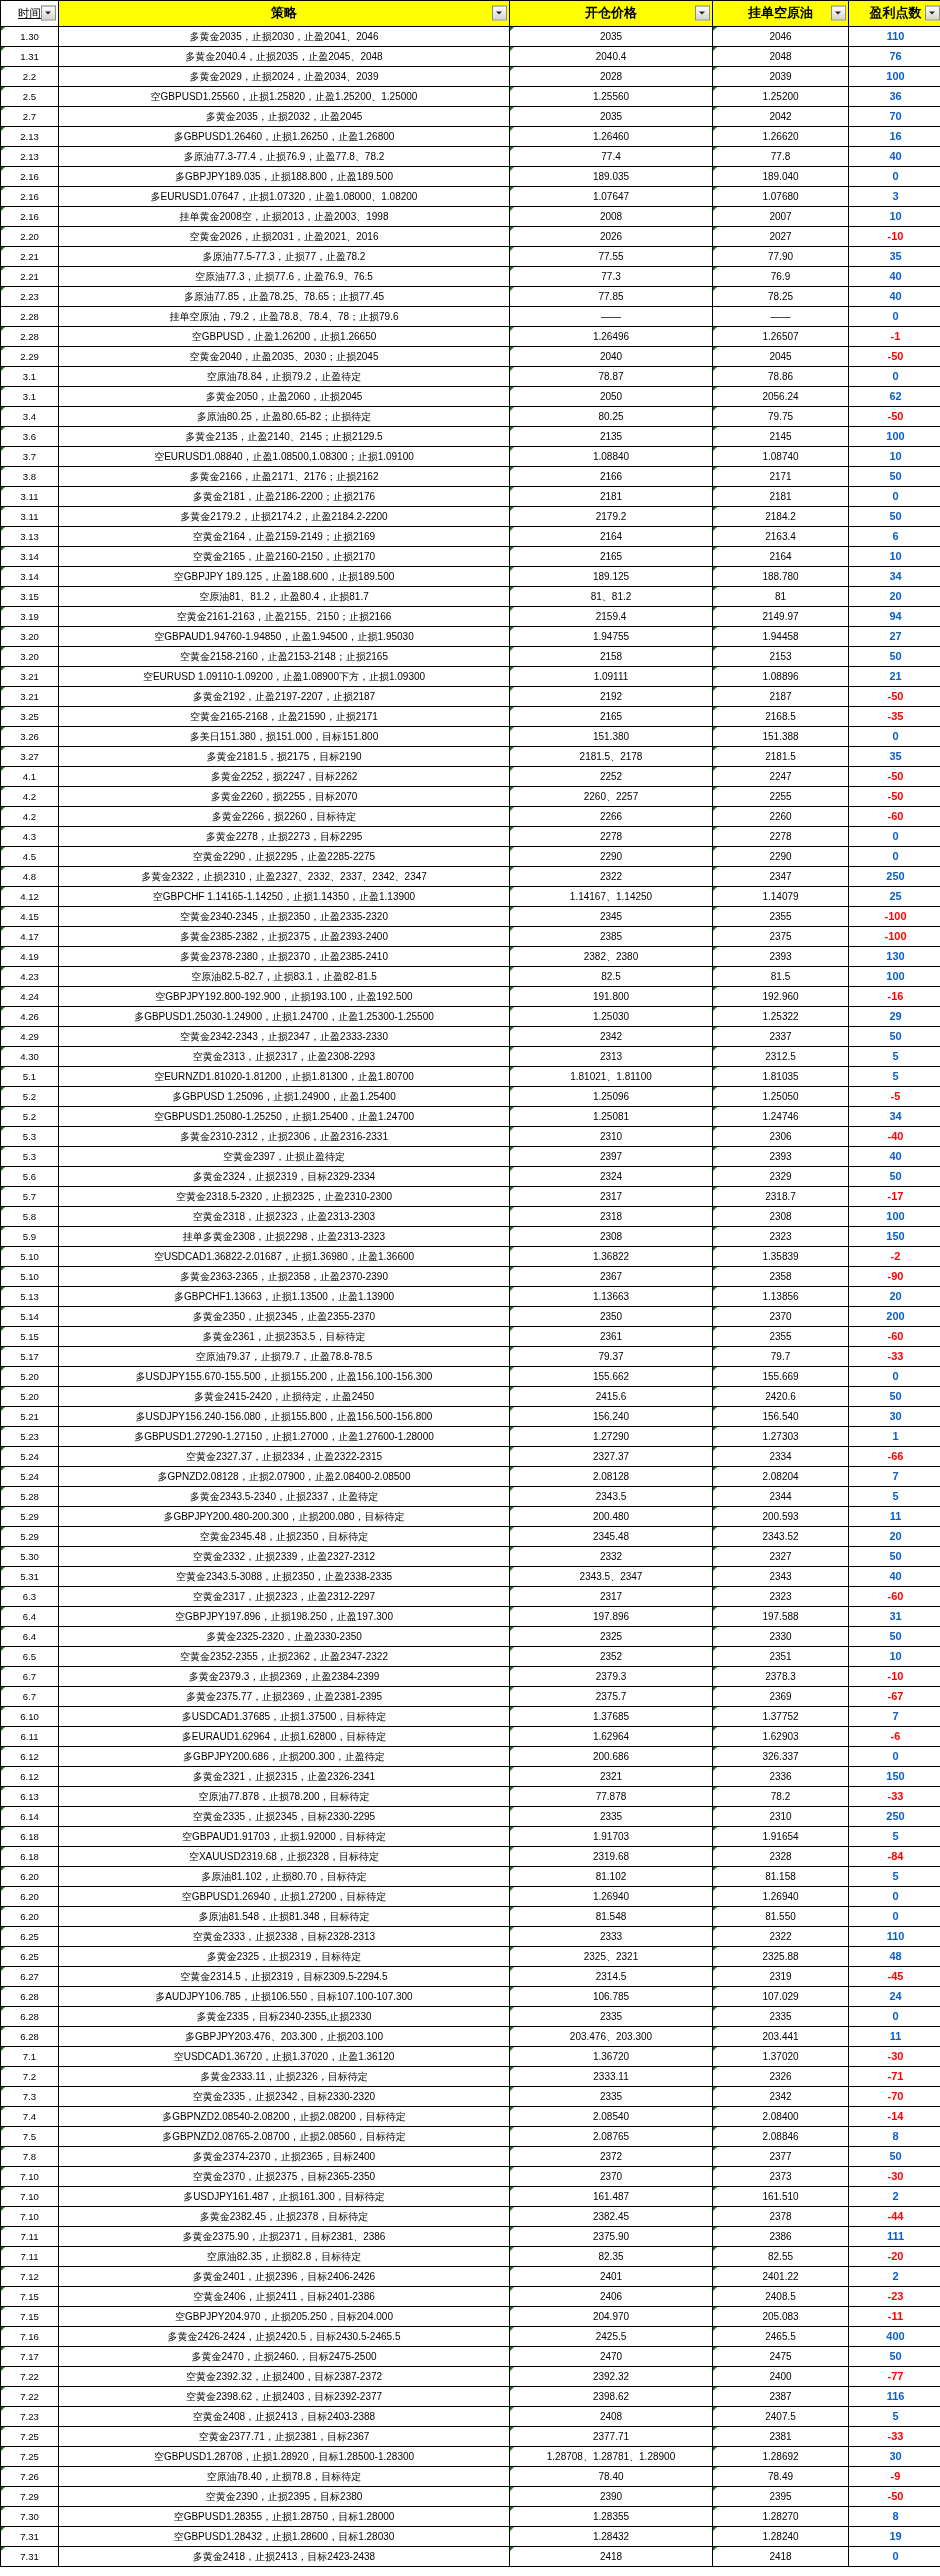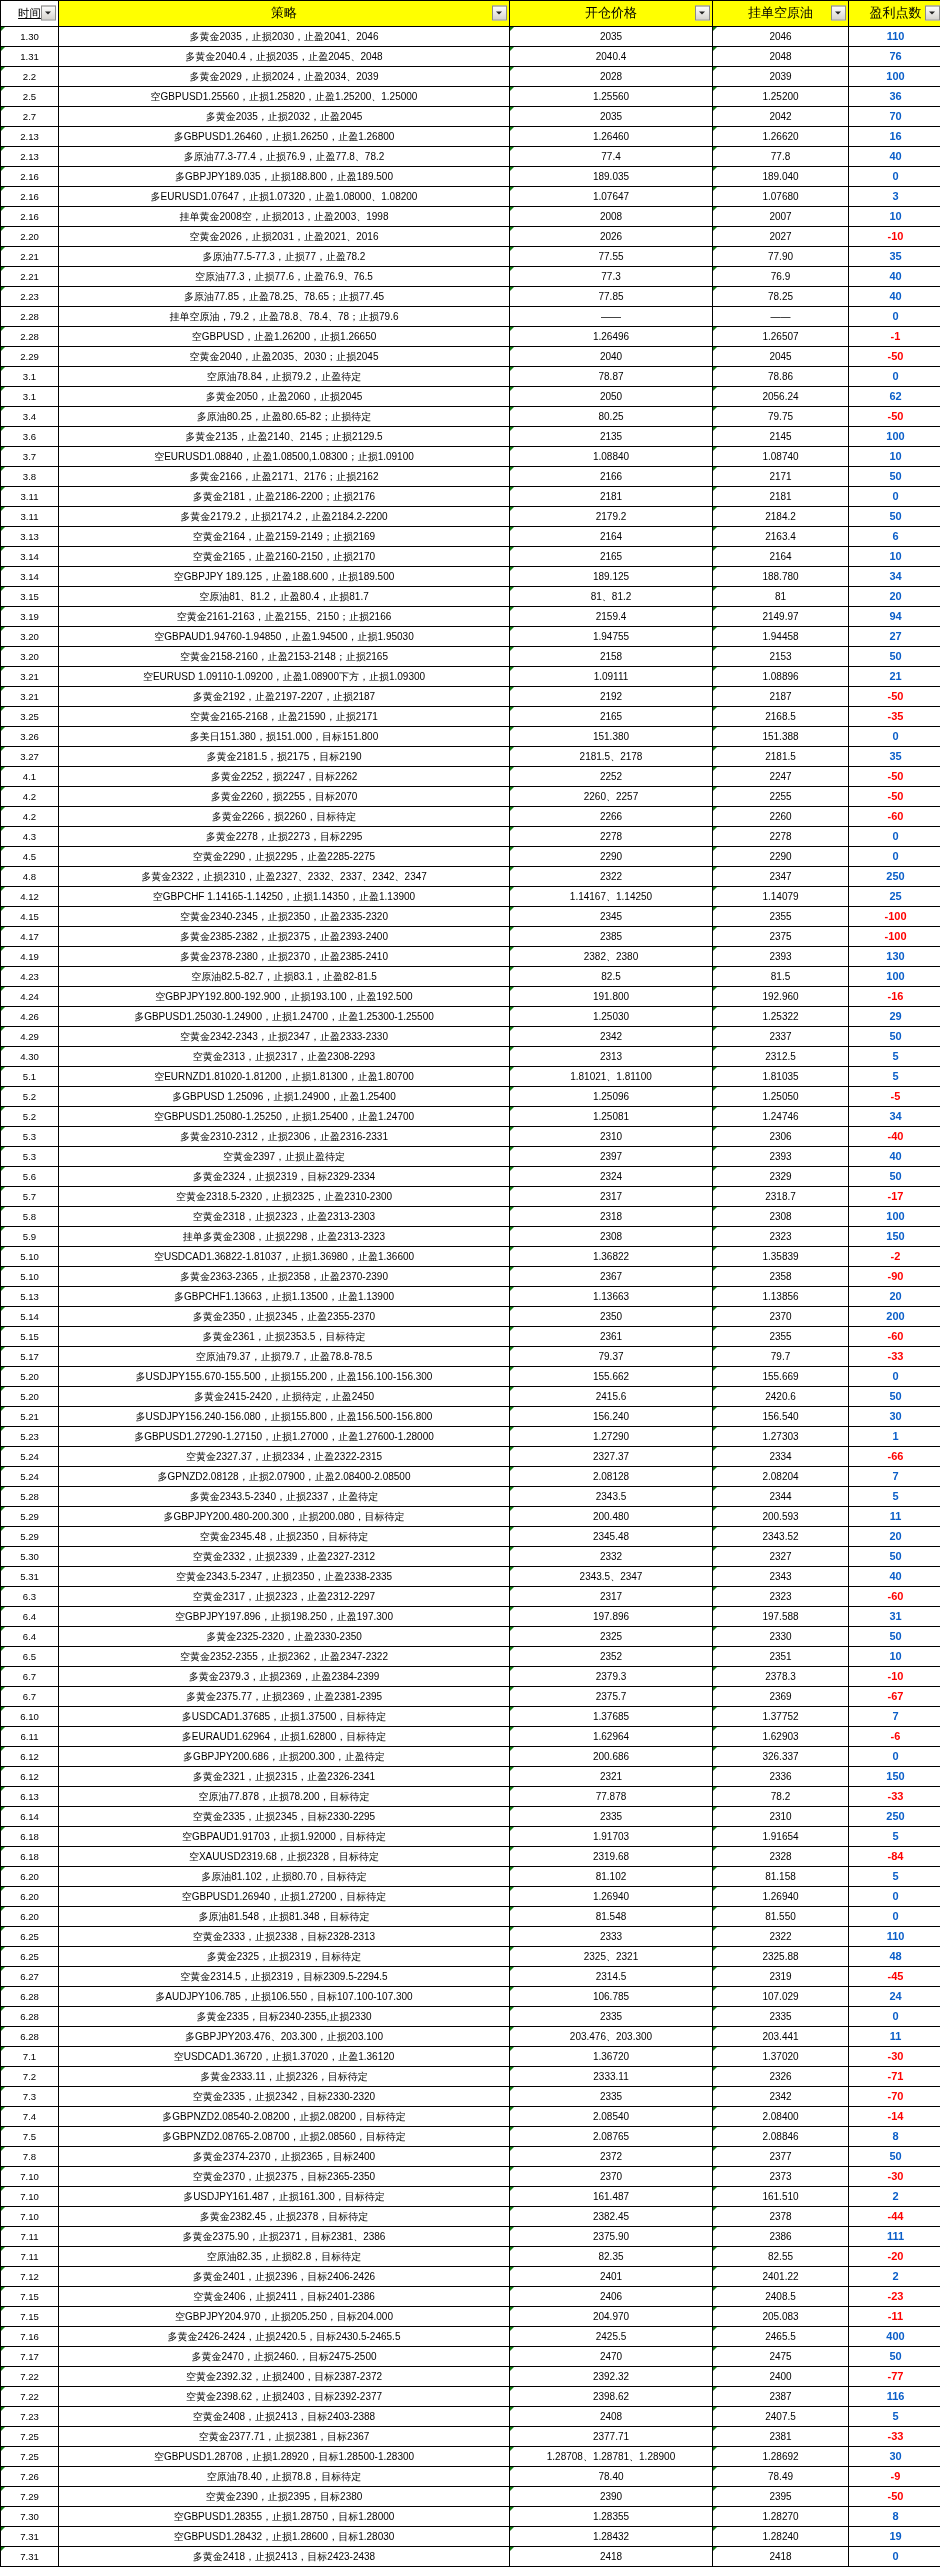--- a/index.html
+++ b/index.html
@@ -20,21 +20,21 @@
     font-size:10.5px;
     text-align:center;
     vertical-align:middle;
     overflow:hidden;
     white-space:nowrap;
   }
 
   
   thead th{
     background:#ffff00;
-    font-weight:normal;
+    font-weight:bold;
     font-size:13px;
     height:24.5px;
     line-height:24.5px;
     position:relative;
     color:#000;
   }
   thead th.h-time{
     background:#ffffff;
     font-size:11.4px;
     font-weight:normal;
@@ -536,21 +536,21 @@
         </tr>
         <tr>
           <td class="time marker">5.9</td>
           <td class="strategy">挂单多黄金2308，止损2298，止盈2313-2323</td>
           <td class="open marker">2308</td>
           <td class="close marker">2323</td>
           <td class="profit">150</td>
         </tr>
         <tr>
           <td class="time marker">5.10</td>
-          <td class="strategy">空USDCAD1.36822-1.81037，止损1.36980，止盈1.36600</td>
+          <td class="strategy">空USDCAD1.36822-2.01687，止损1.36980，止盈1.36600</td>
           <td class="open marker">1.36822</td>
           <td class="close marker">1.35839</td>
           <td class="profit neg">-2</td>
         </tr>
         <tr>
           <td class="time marker">5.10</td>
           <td class="strategy">多黄金2363-2365，止损2358，止盈2370-2390</td>
           <td class="open marker">2367</td>
           <td class="close marker">2358</td>
           <td class="profit neg">-90</td>
@@ -648,21 +648,21 @@
         </tr>
         <tr>
           <td class="time marker">5.30</td>
           <td class="strategy">空黄金2332，止损2339，止盈2327-2312</td>
           <td class="open marker">2332</td>
           <td class="close marker">2327</td>
           <td class="profit">50</td>
         </tr>
         <tr>
           <td class="time marker">5.31</td>
-          <td class="strategy">空黄金2343.5-2347，止损2350，止盈2338-2335</td>
+          <td class="strategy">空黄金2343.5-3088，止损2350，止盈2338-2335</td>
           <td class="open marker">2343.5、2347</td>
           <td class="close marker">2343</td>
           <td class="profit">40</td>
         </tr>
         <tr>
           <td class="time marker">6.3</td>
           <td class="strategy">空黄金2317，止损2323，止盈2312-2297</td>
           <td class="open marker">2317</td>
           <td class="close marker">2323</td>
           <td class="profit neg">-60</td>

